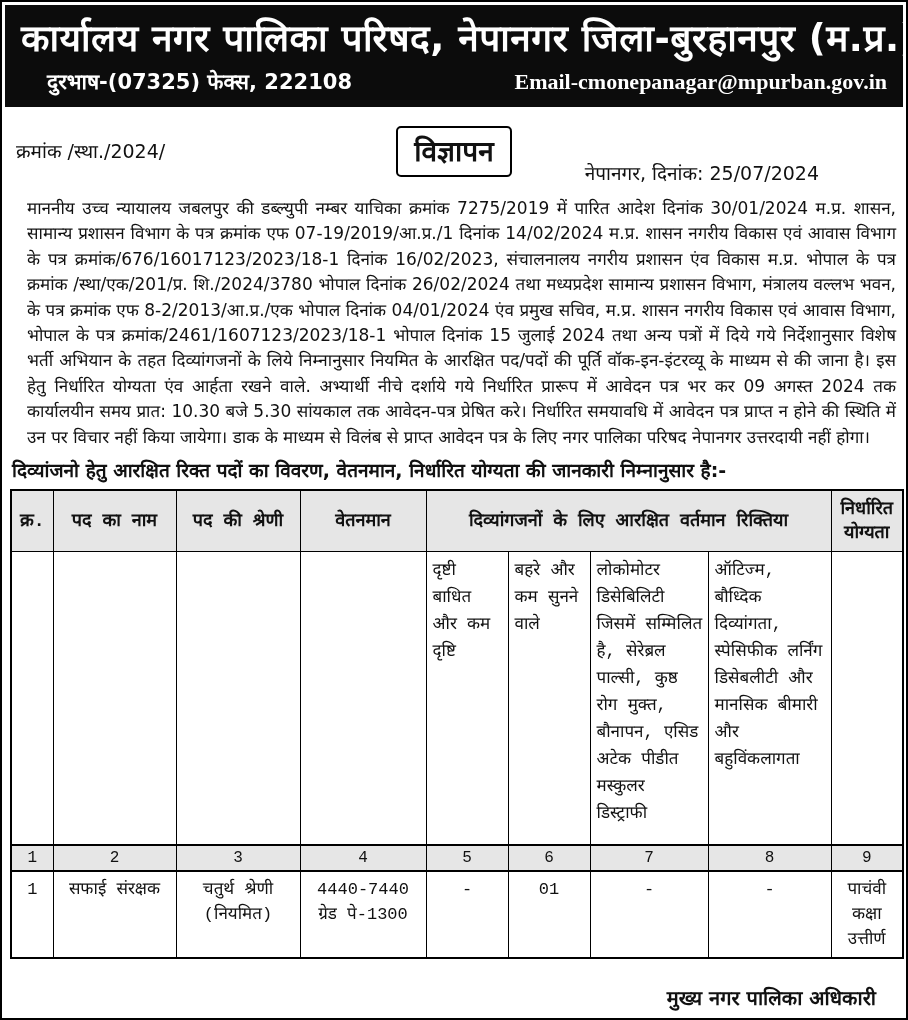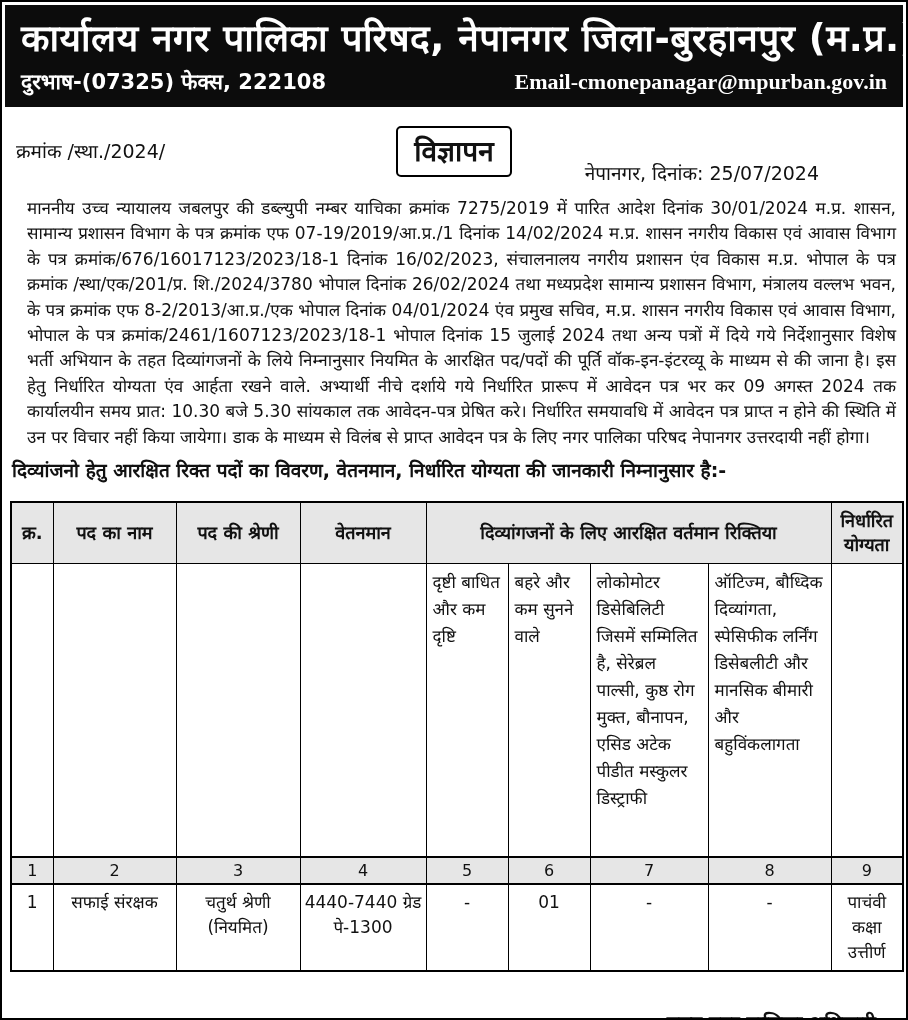--- a/index.html
+++ b/index.html
@@ -29,20 +29,21 @@
     font-weight: bold;
     line-height: 52px;
     letter-spacing: 0.5px;
     white-space: nowrap;
   }
   .masthead-row {
     display: flex;
     justify-content: space-between;
     align-items: baseline;
     margin-top: 2px;
+    margin-left: 26px;
   }
   .masthead-phone {
     font-size: 21px;
     font-weight: bold;
   }
   .masthead-email {
     font-family: "Liberation Serif", serif;
     font-size: 22px;
     font-weight: bold;
   }
@@ -76,21 +77,22 @@
     padding: 7px 10px 6px 10px;
     font-size: 19px;
     font-weight: bold;
   }
 
   
   table.vac {
     border-collapse: collapse;
     table-layout: fixed;
     width: 892px;
-    margin: 12px 8px;
+    margin: 0 8px;
+    font-family: Liberation Mono, monospace;
   }
   table.vac td, table.vac th {
     border: 1px solid #000;
     vertical-align: top;
     font-weight: normal;
     overflow: hidden;
   }
   table.vac { border: 2px solid #000; }
   tr.head-row th {
     background: #e6e6e6;

